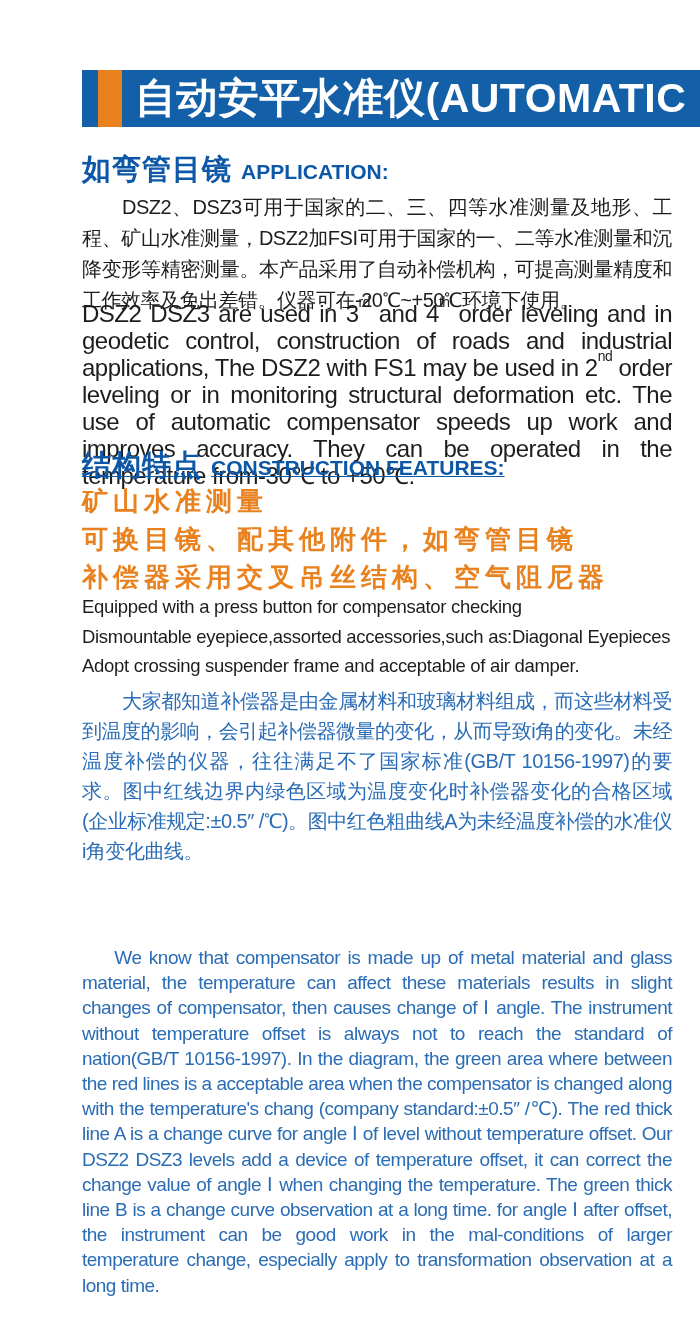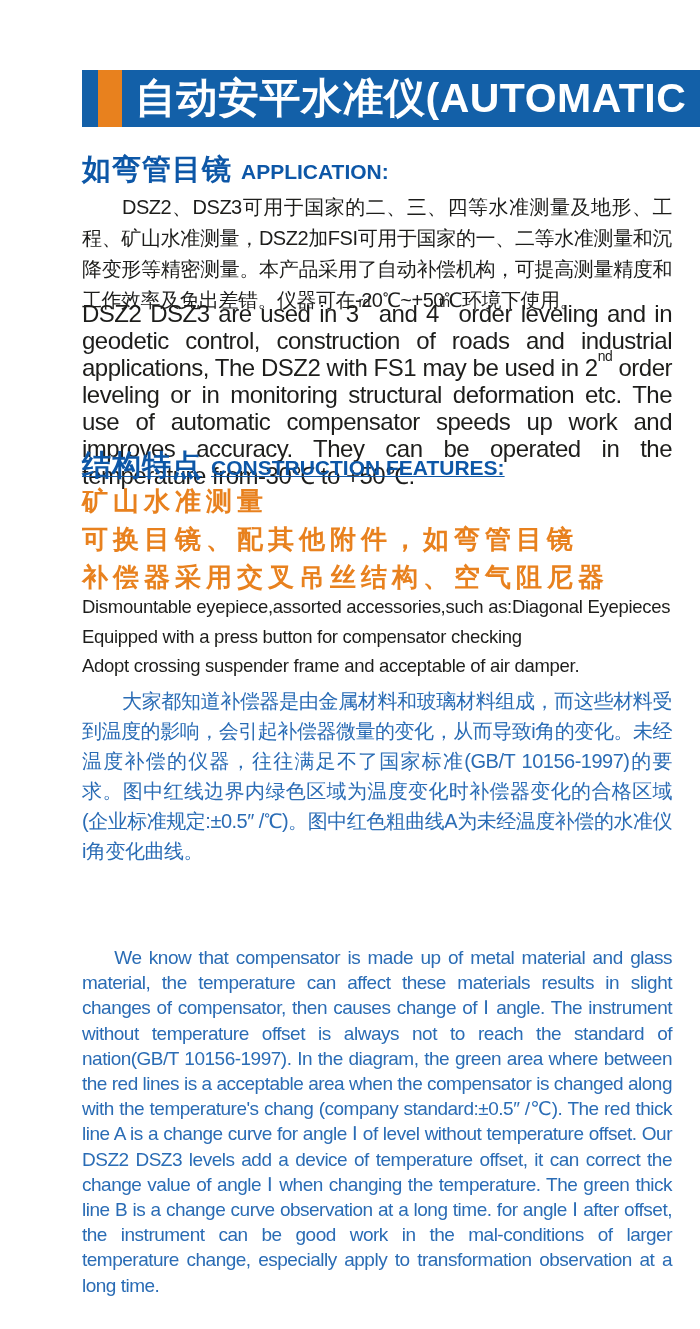--- a/index.html
+++ b/index.html
@@ -96,22 +96,22 @@
     <span class="zh">结构特点</span><span class="en">CONSTRUCTION FEATURES:</span>
   </div>
 
   <div class="features-zh">
     <div>矿山水准测量</div>
     <div>可换目镜、配其他附件，如弯管目镜</div>
     <div>补偿器采用交叉吊丝结构、空气阻尼器</div>
   </div>
 
   <div class="features-en">
+    <div>Equipped with a press button for compensator checking</div>
     <div>Dismountable eyepiece,assorted accessories,such as:Diagonal Eyepieces</div>
-    <div>Equipped with a press button for compensator checking</div>
     <div>Adopt crossing suspender frame and acceptable of air damper.</div>
   </div>
 
   <p class="para zh-blue" id="para-comp-zh-1">大家都知道补偿器是由金属材料和玻璃材料组成，而这些材料受到温度的影响，会引起补偿器微量的变化，从而导致i角的变化。未经温度补偿的仪器，往往满足不了国家标准(GB/T 10156-1997)的要求。图中红线边界内绿色区域为温度变化时补偿器变化的合格区域(企业标准规定:±0.5″ /℃)。图中红色粗曲线A为未经温度补偿的水准仪i角变化曲线。</p>
 
   <p class="para en-blue">We know that compensator is made up of metal material and glass material, the temperature can affect these materials results in slight changes of compensator, then causes change of Ⅰ angle. The instrument without temperature offset is always not to reach the standard of nation(GB/T 10156-1997). In the diagram, the green area where between the red lines is a acceptable area when the compensator is changed along with the temperature's chang (company standard:±0.5″ /℃). The red thick line A is a change curve for angle Ⅰ of level without temperature offset. Our DSZ2 DSZ3 levels add a device of temperature offset, it can correct the change value of angle Ⅰ when changing the temperature. The green thick line B is a change curve observation at a long time. for angle Ⅰ after offset, the instrument can be good work in the mal-conditions of larger temperature change, especially apply to transformation observation at a long time.</p>
 
 </div>
 
 </body></html>

